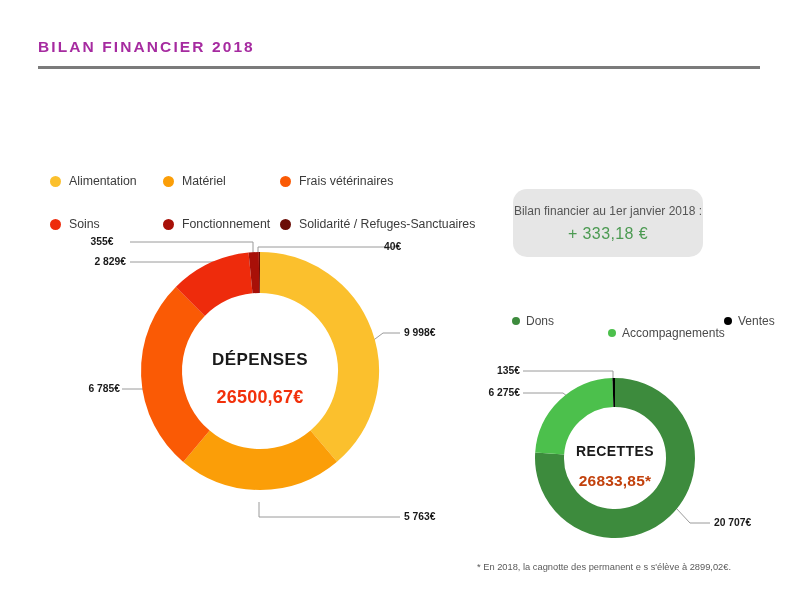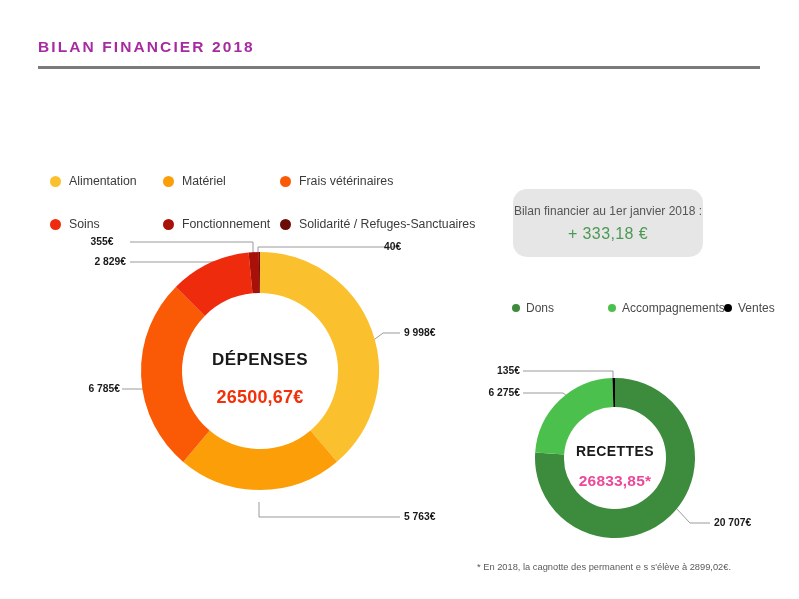--- a/index.html
+++ b/index.html
@@ -76,21 +76,21 @@
     left: 512px;
     top: 301px;
     display: flex;
     align-items: center;
   }
   .legend-rec .legend-item {
     display: flex;
     align-items: center;
   }
   .legend-rec .legend-item.r1 { width: 96px; }
-  .legend-rec .legend-item.r2 { width: 116px; }
+  .legend-rec .legend-item.r2 { width: 116px; margin-top: 25px; }
   .legend-rec .legend-item.r3 { width: 80px; }
   .legend-rec .legend-dot {
     width: 8px;
     height: 8px;
     margin-right: 6px;
   }
   .legend-rec .legend-label {
     font-size: 12px;
     color: #4a4a4a;
   }
@@ -120,21 +120,21 @@
     font-weight: bold;
     margin-top: 17px;
     letter-spacing: 0.2px;
   }
   #dep-wrap { left: 141px; top: 252px; width: 238px; height: 238px; }
   #dep-wrap .donut-title { font-size: 17px; }
   #dep-wrap .donut-amount { color: #F2310B; }
 
   #rec-wrap { left: 535px; top: 378px; width: 160px; height: 160px; }
   #rec-wrap .donut-title { font-size: 14px; }
-  #rec-wrap .donut-amount { color: #ec4899; font-size: 15.5px; margin-top: 13px; }
+  #rec-wrap .donut-amount { color: #c2410c; font-size: 15.5px; margin-top: 13px; }
 
   
   .leader-svg {
     position: absolute;
     left: 0; top: 0;
     width: 799px; height: 599px;
     pointer-events: none;
   }
   .leader-svg line, .leader-svg polyline {
     stroke: #9a9a9a;

